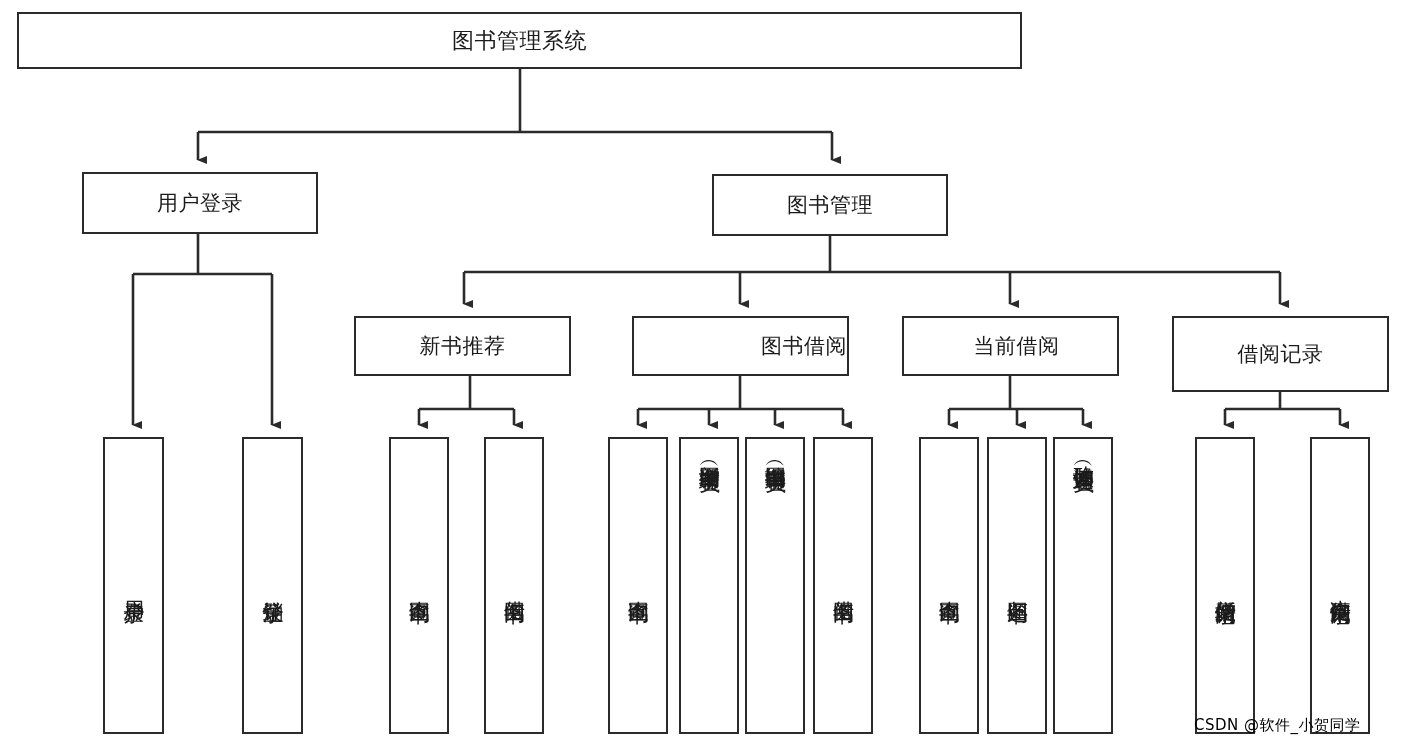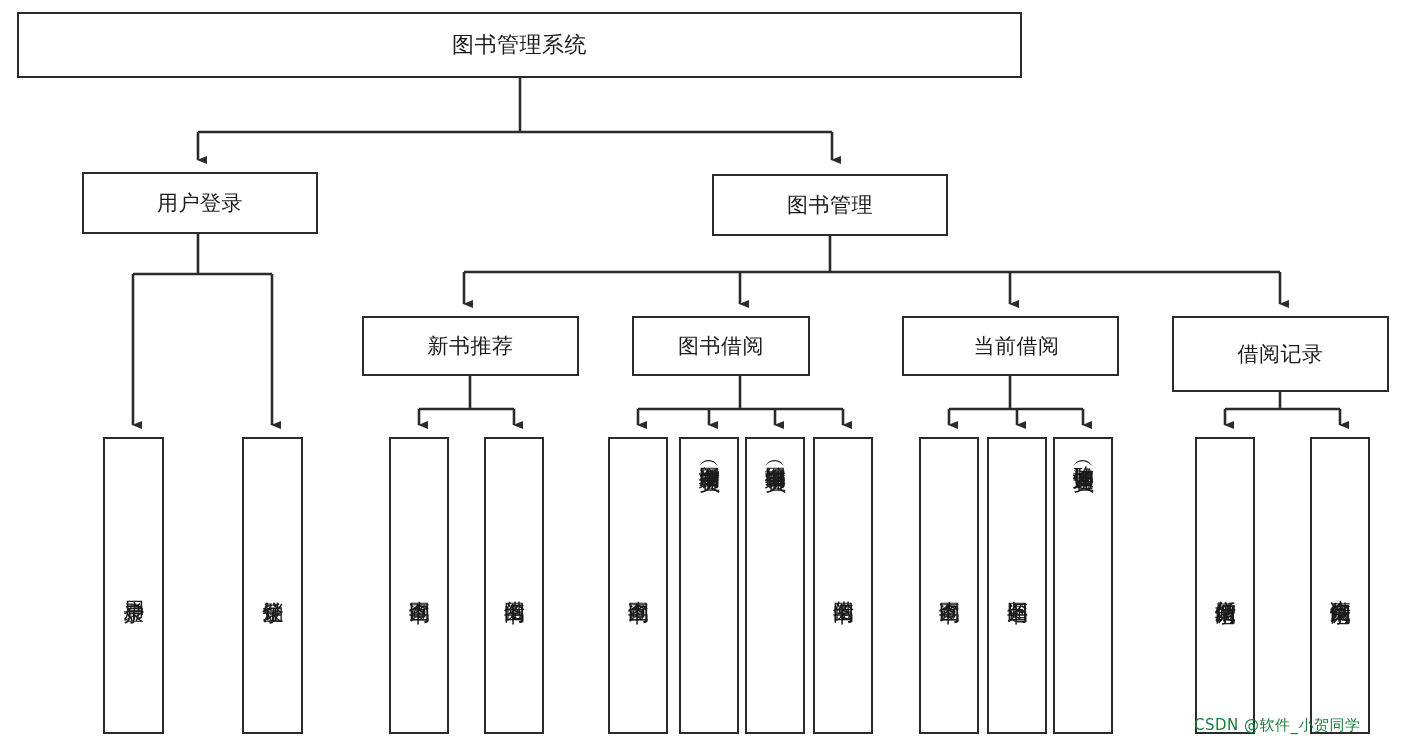--- a/index.html
+++ b/index.html
@@ -60,21 +60,21 @@
     letter-spacing: 1px;
     white-space: nowrap;
   }
   .node.vert.mid {
     align-items: center;
     padding-top: 0;
   }
   .watermark {
     position: absolute;
     font-size: 15px;
-    color: #15803d;
+    color: #000000;
     white-space: nowrap;
     letter-spacing: 0.5px;
     font-family: "DejaVu Sans", "Liberation Sans", sans-serif;
   }
 </style>
 </head>
 <body>
 
 <div id="canvas">
 
@@ -121,35 +121,35 @@
       <path d="M1017,409 L1017,425" marker-end="url(#arrowhead)"></path>
       <path d="M1083,409 L1083,425" marker-end="url(#arrowhead)"></path>
 
       <path d="M1280,376 L1280,409"></path>
       <path d="M1225,409 L1340,409"></path>
       <path d="M1225,409 L1225,425" marker-end="url(#arrowhead)"></path>
       <path d="M1340,409 L1340,425" marker-end="url(#arrowhead)"></path>
     </g>
   </svg>
 
-  <div class="node root horiz" style="left:17px; top:12px; width:1005px; height:66px;">
+  <div class="node root horiz" style="left:17px; top:12px; width:1005px; height:57px;">
     <span class="lbl">图书管理系统</span>
   </div>
 
   <div class="node horiz" style="left:82px; top:172px; width:236px; height:62px;">
     <span class="lbl">用户登录</span>
   </div>
   <div class="node horiz" style="left:712px; top:174px; width:236px; height:62px;">
     <span class="lbl">图书管理</span>
   </div>
 
-  <div class="node horiz" style="left:362px; top:316px; width:217px; height:60px;">
+  <div class="node horiz" style="left:354px; top:316px; width:217px; height:60px;">
     <span class="lbl">新书推荐</span>
   </div>
-  <div class="node horiz" style="left:632px; top:316px; width:178px; height:60px;">
+  <div class="node horiz" style="left:632px; top:316px; width:217px; height:60px;justify-content:flex-end;">
     <span class="lbl">图书借阅</span>
   </div>
   <div class="node horiz" style="left:902px; top:316px; width:217px; height:60px;padding-left:12px;">
     <span class="lbl">当前借阅</span>
   </div>
   <div class="node horiz" style="left:1172px; top:316px; width:217px; height:76px;">
     <span class="lbl">借阅记录</span>
   </div>
 
   <div class="node vert mid" style="left:103px; top:437px; width:61px; height:297px;">

